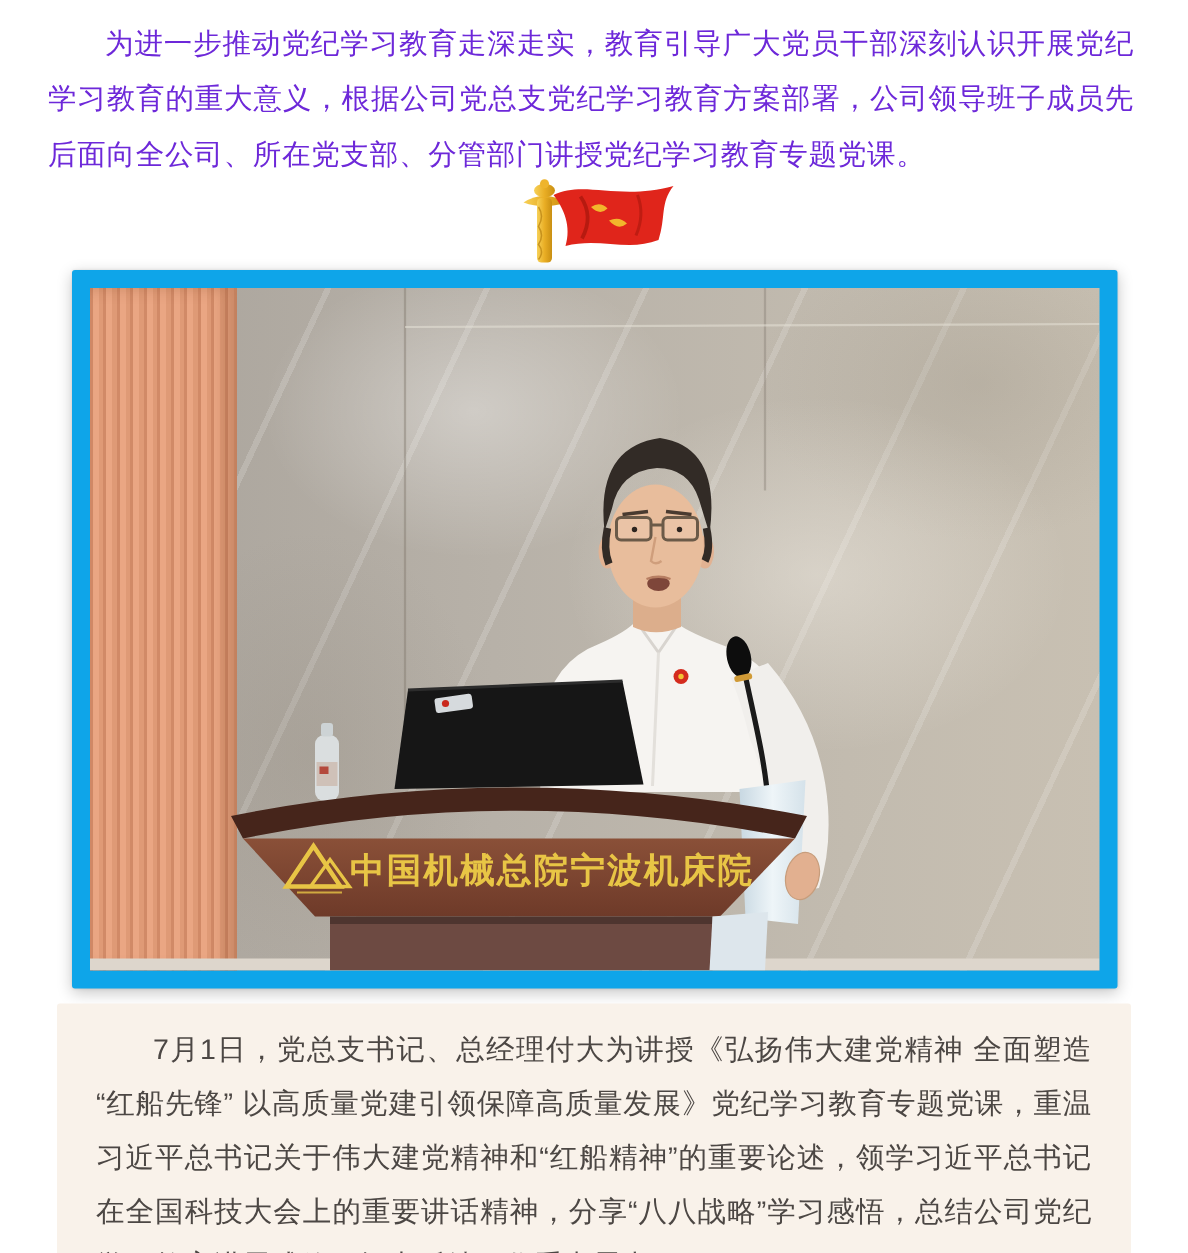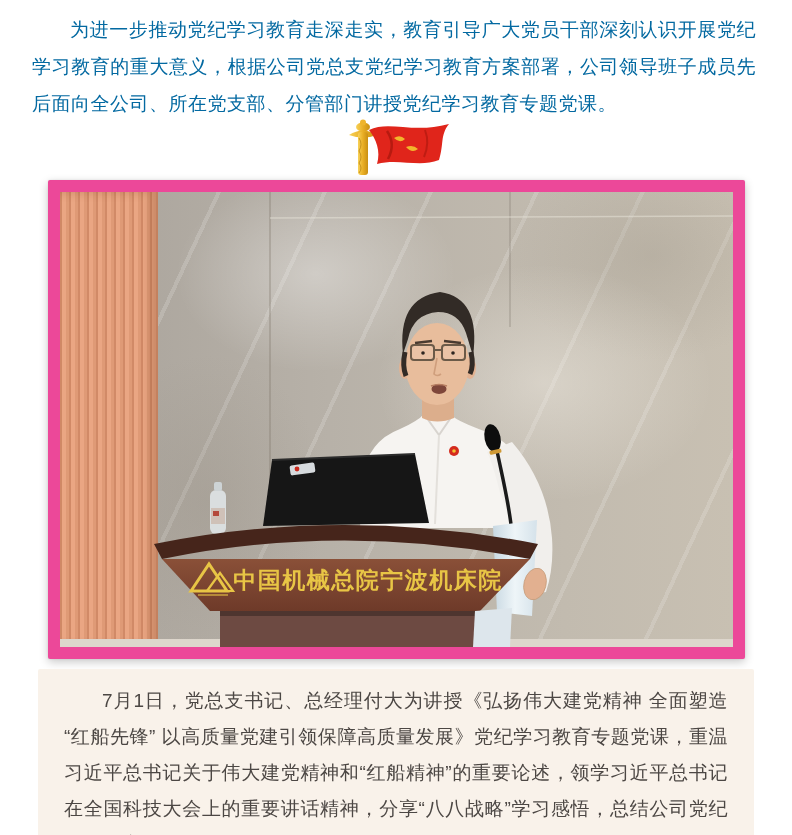--- a/index.html
+++ b/index.html
@@ -12,34 +12,34 @@
     background: #ffffff;
     font-family: "Liberation Sans", sans-serif;
     overflow: hidden;
   }
   .intro {
     margin: 0;
     padding: 11px 36px 0 32px;
     font-size: 19px;
     line-height: 37px;
     letter-spacing: 0.5px;
-    color: #0369a1;
+    color: #6d28d9;
     text-align: justify;
     text-indent: 2em;
   }
   .flag-wrap {
     text-align: center;
     height: 62px;
     margin-top: -4px;
   }
   .photo-card {
     margin: 4px 0 0 48px;
     width: 697px;
     padding: 12px;
-    background: #ec4899;
+    background: #0ea5e9;
     border-radius: 2px;
     box-shadow: 0 3px 10px rgba(0,0,0,0.22), 0 0 2px rgba(0,0,0,0.10);
   }
   .photo-scene {
     position: relative;
     width: 673px;
     height: 455px;
     overflow: hidden;
     background:
       radial-gradient(200px 140px at 38% 18%, rgba(255,255,255,0.35), transparent 70%),

